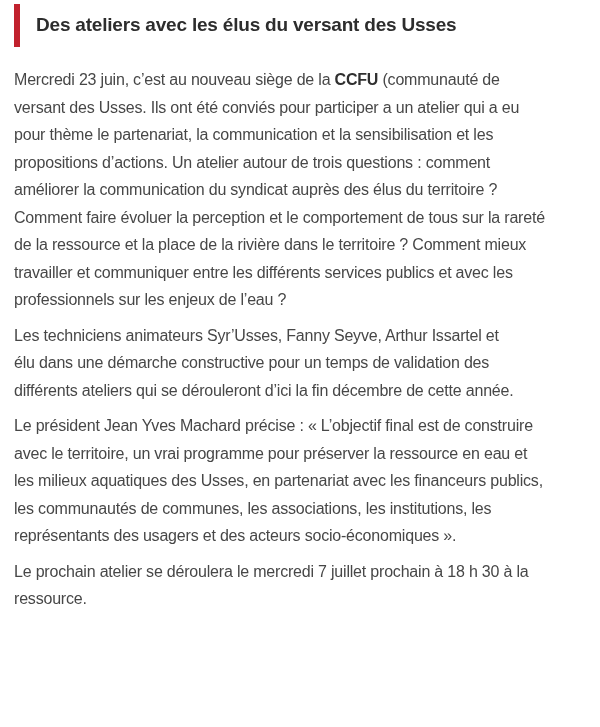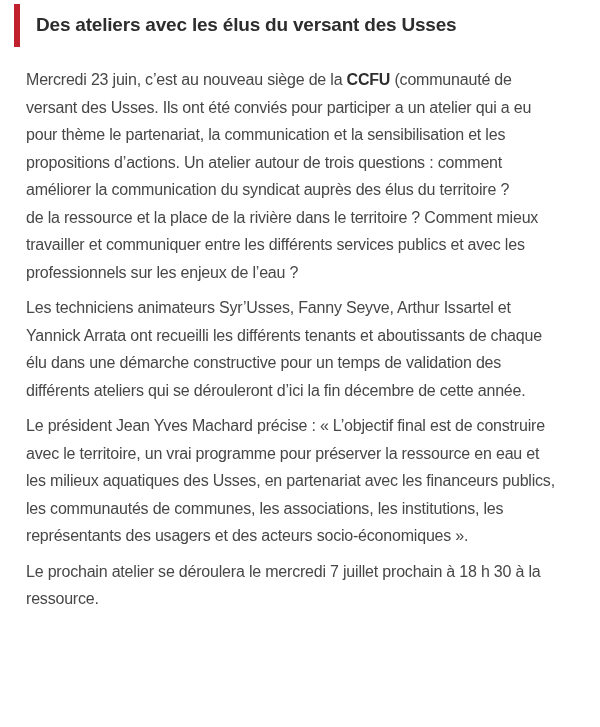--- a/index.html
+++ b/index.html
@@ -51,21 +51,20 @@
     margin: 0 0 8px 0;
     font-size: 16px;
     line-height: 27.5px;
     letter-spacing: -0.2px;
     color: var(--body-color, #474747);
   }
 
   .line {
     display: block;
     white-space: nowrap;
-    margin-left: 12px;
   }
 
   .para strong {
     font-weight: bold;
     color: var(--bold-color, #2f2f2f);
   }
 </style>
 </head>
 <body>
 
@@ -74,27 +73,27 @@
     <span class="accent-bar"></span>
     <h1 class="heading">Des ateliers avec les élus du versant des Usses</h1>
   </header>
   <main class="article-body">
       <p class="para">
         <span class="line"><span>Mercredi 23 juin, c’est au nouveau siège de la </span><strong>CCFU</strong><span> (communauté de</span></span>
         <span class="line"><span>versant des Usses. Ils ont été conviés pour participer a un atelier qui a eu</span></span>
         <span class="line"><span>pour thème le partenariat, la communication et la sensibilisation et les</span></span>
         <span class="line"><span>propositions d’actions. Un atelier autour de trois questions : comment</span></span>
         <span class="line"><span>améliorer la communication du syndicat auprès des élus du territoire ?</span></span>
+        <span class="line"><span>Comment faire évoluer la perception et le comportement de tous sur la rareté</span></span>
         <span class="line"><span>de la ressource et la place de la rivière dans le territoire ? Comment mieux</span></span>
         <span class="line"><span>travailler et communiquer entre les différents services publics et avec les</span></span>
         <span class="line"><span>professionnels sur les enjeux de l’eau ?</span></span>
       </p>
       <p class="para">
         <span class="line"><span>Les techniciens animateurs Syr’Usses, Fanny Seyve, Arthur Issartel et</span></span>
-        <span class="line"><span>Yannick Arrata ont recueilli les différents tenants et aboutissants de chaque</span></span>
         <span class="line"><span>élu dans une démarche constructive pour un temps de validation des</span></span>
         <span class="line"><span>différents ateliers qui se dérouleront d’ici la fin décembre de cette année.</span></span>
       </p>
       <p class="para">
         <span class="line"><span>Le président Jean Yves Machard précise : « L’objectif final est de construire</span></span>
         <span class="line"><span>avec le territoire, un vrai programme pour préserver la ressource en eau et</span></span>
         <span class="line"><span>les milieux aquatiques des Usses, en partenariat avec les financeurs publics,</span></span>
         <span class="line"><span>les communautés de communes, les associations, les institutions, les</span></span>
         <span class="line"><span>représentants des usagers et des acteurs socio-économiques ».</span></span>
       </p>

